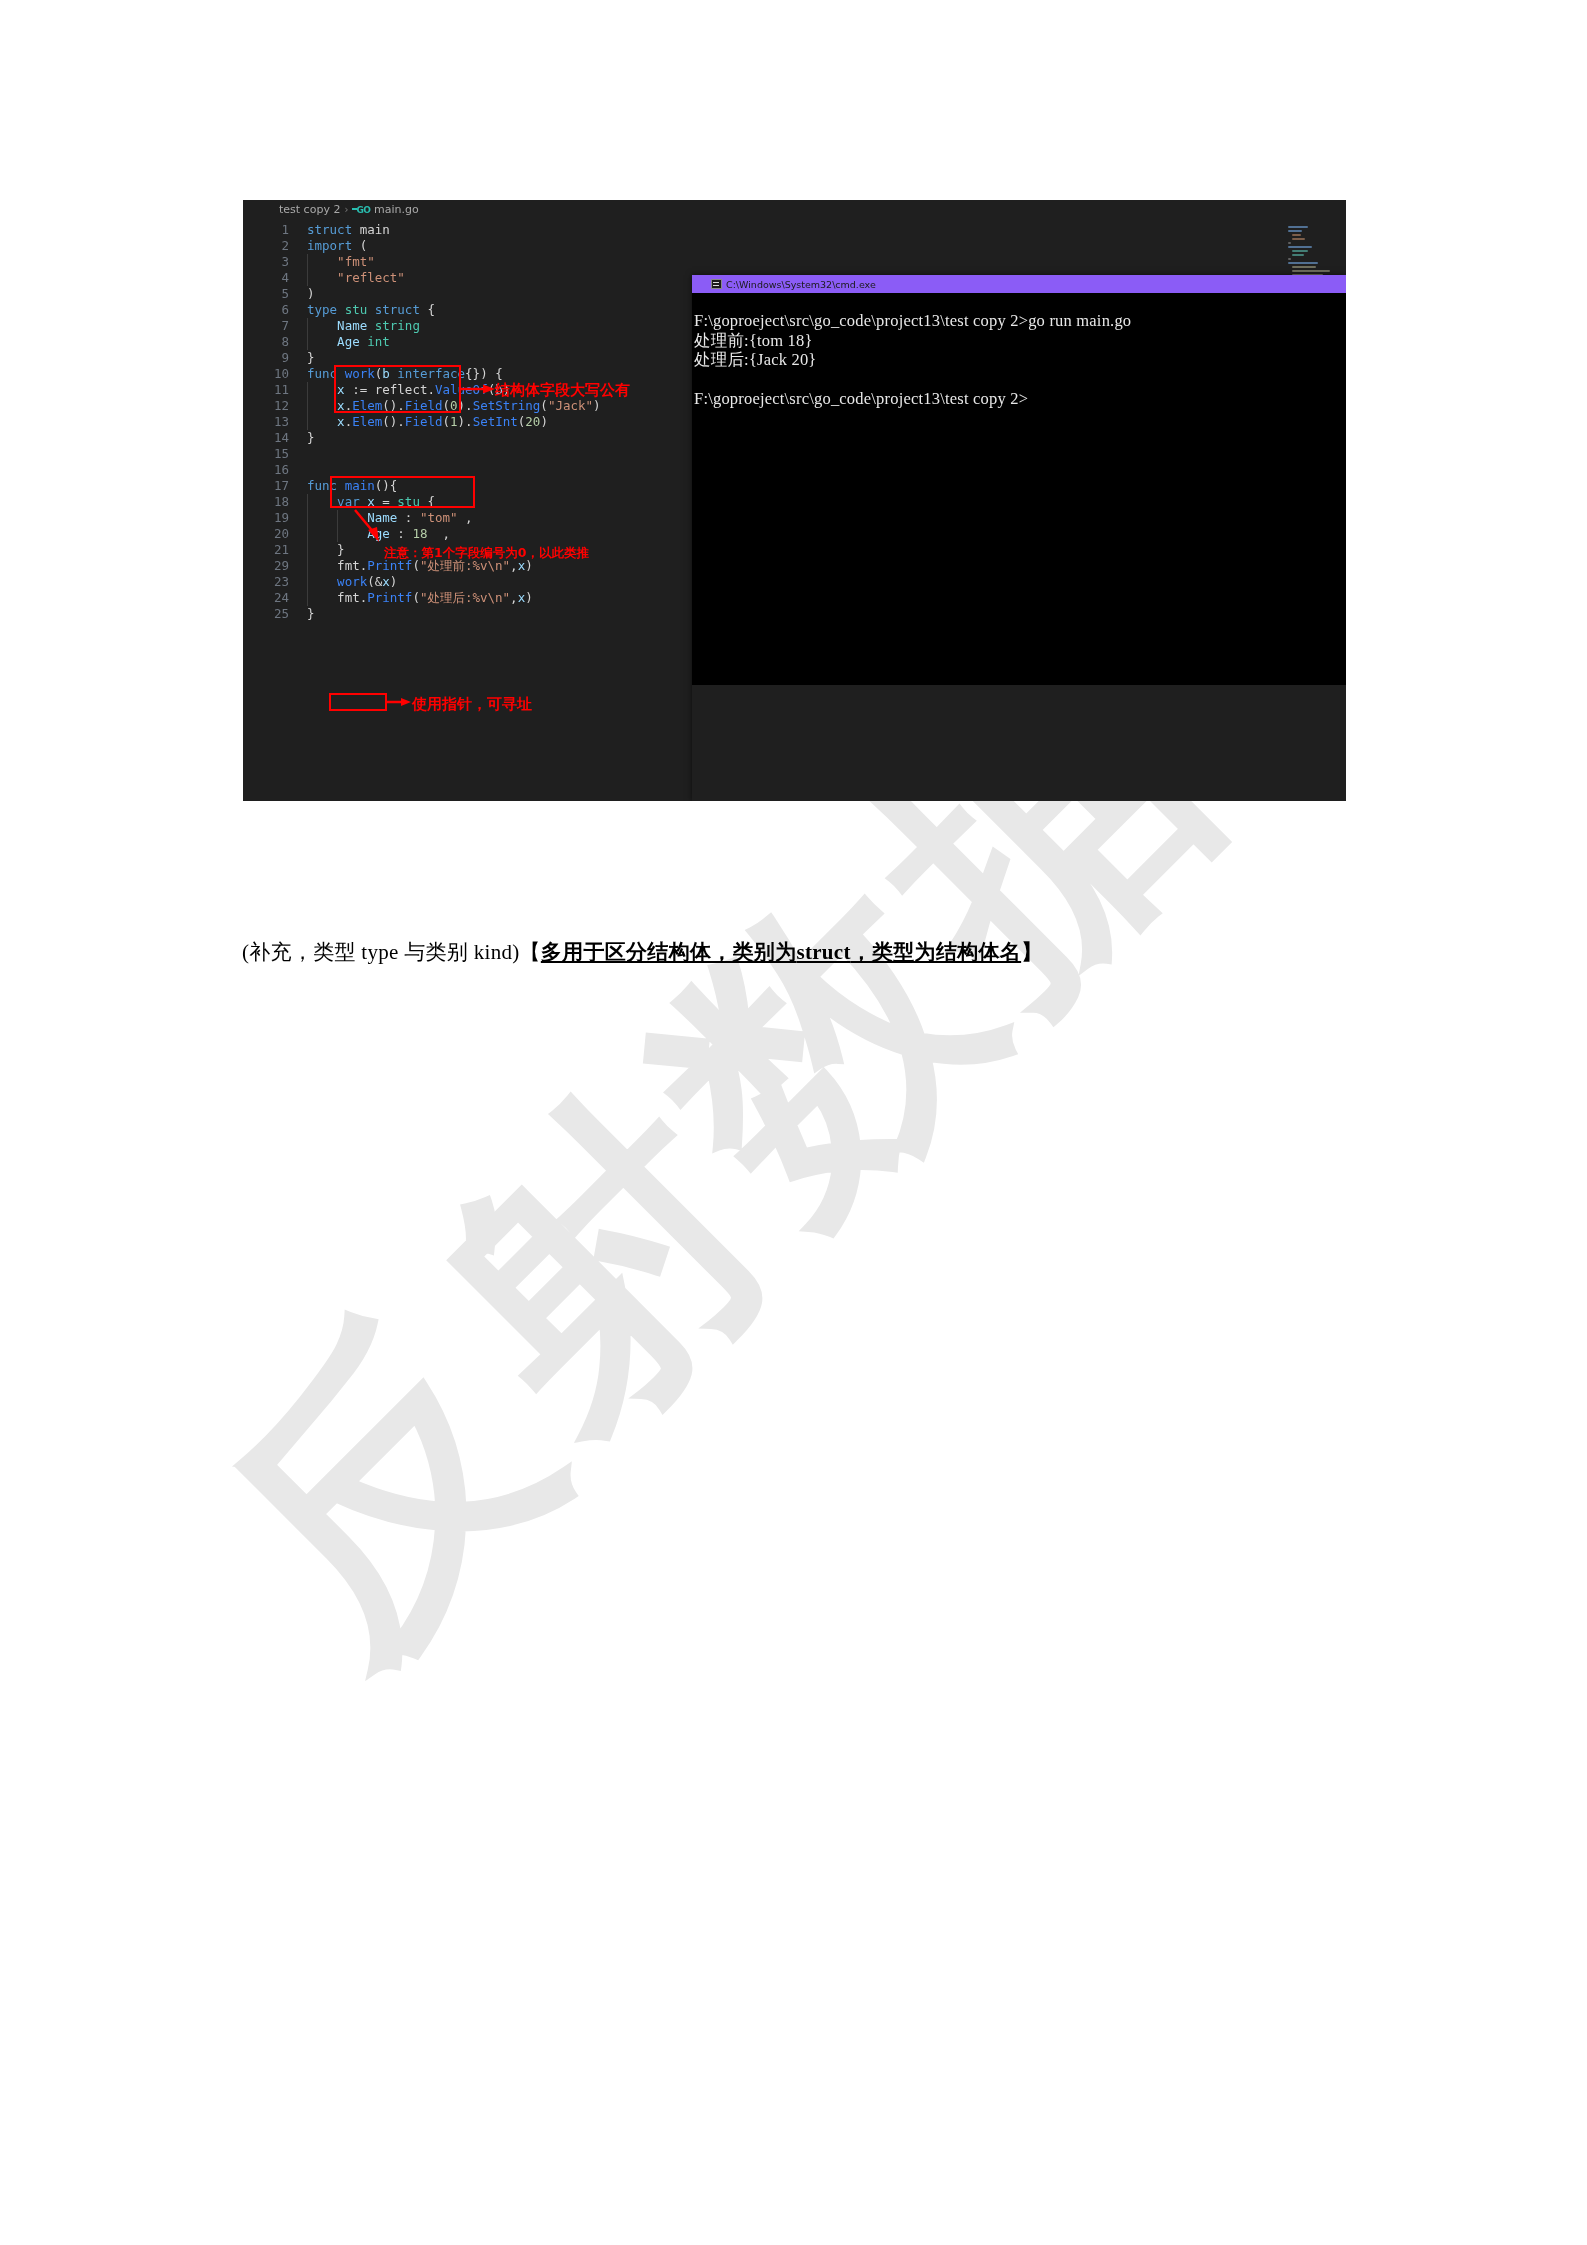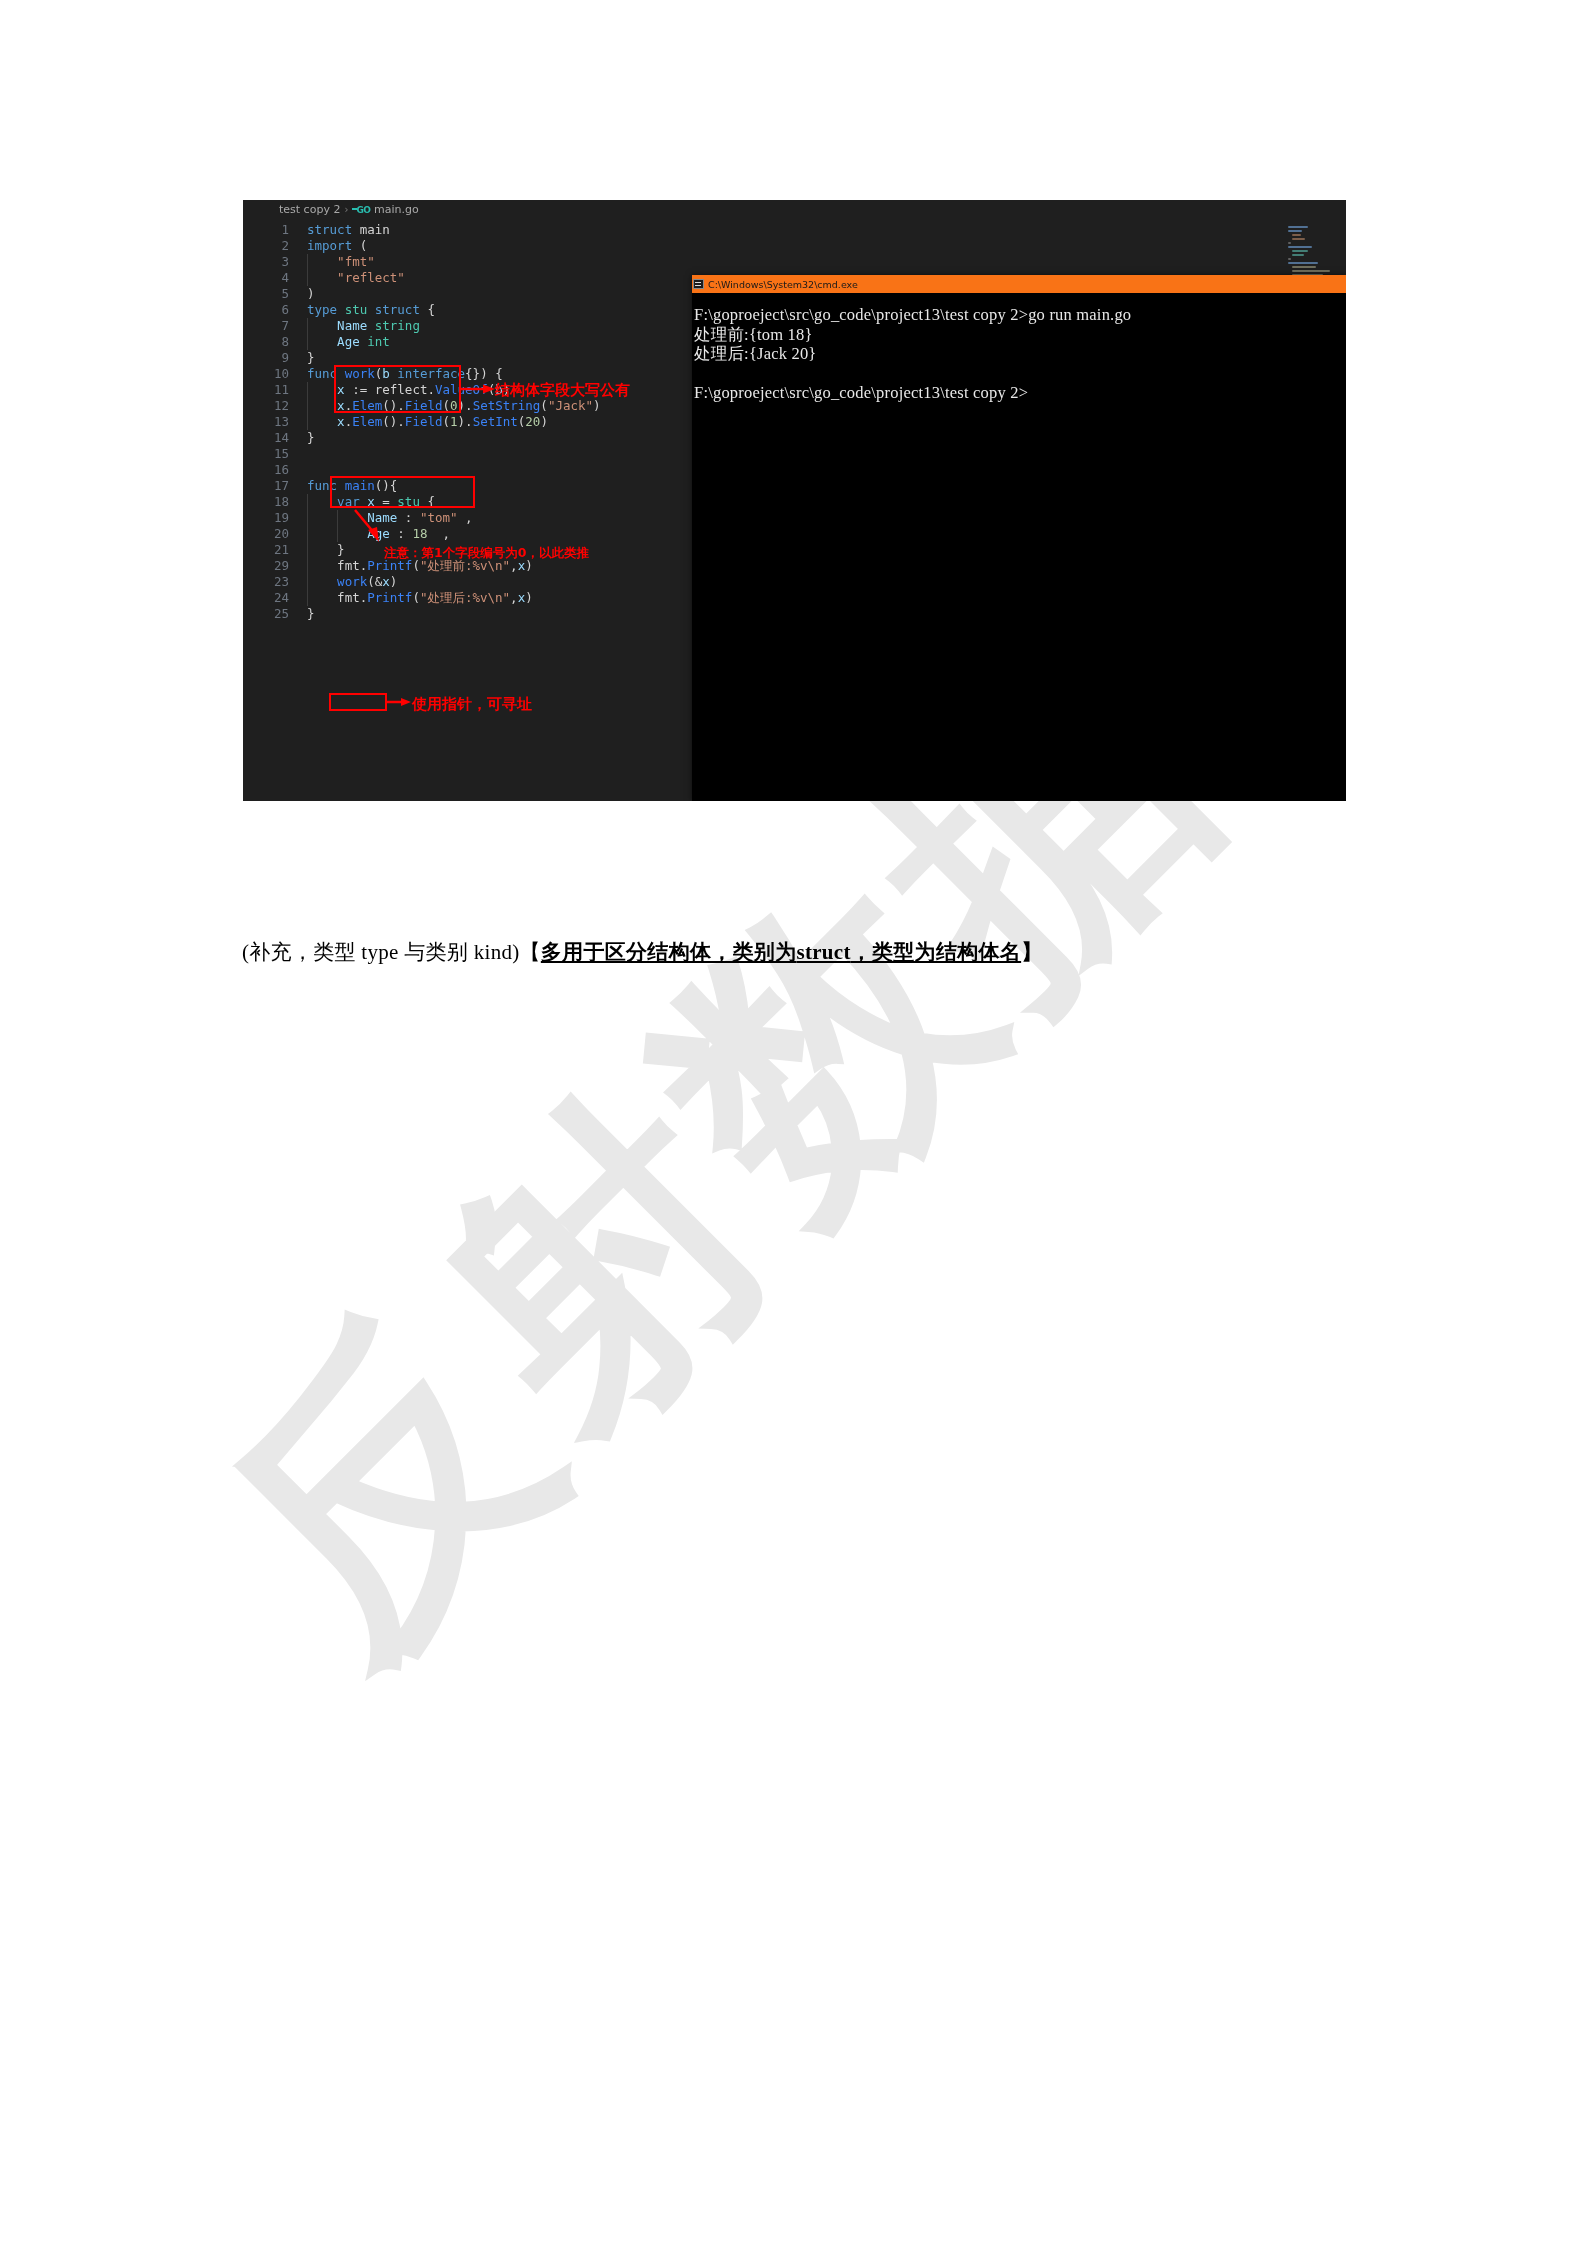--- a/index.html
+++ b/index.html
@@ -184,24 +184,24 @@
     position: absolute;
     left: 449px;
     top: 75px;
     width: 654px;
     height: 526px;
     z-index: 5;
     box-shadow: 0 0 6px rgba(0,0,0,0.6);
   }
   #term-title {
     height: 18px;
-    background: #f97316;
+    background: #8b5cf6;
     display: flex;
     align-items: center;
-    padding-left: 1px;
+    padding-left: 19px;
     font-family: "DejaVu Sans", sans-serif;
     font-size: 9.5px;
     color: #1a1a1a;
     white-space: nowrap;
   }
   #term-icon {
     width: 11px;
     height: 10px;
     background: #1b1b1b;
     border: 1px solid #888;
@@ -214,23 +214,23 @@
     content: "";
     position: absolute;
     left: 1px;
     top: 2px;
     width: 6px;
     height: 1px;
     background: #ddd;
     box-shadow: 0 3px 0 #ddd;
   }
   #term-body {
-    height: 508px;
+    height: 392px;
     background: #000000;
-    padding: 12px 0 0 2px;
+    padding: 18px 0 0 2px;
     box-sizing: border-box;
     font-family: "Liberation Serif", serif;
     font-size: 16.5px;
     line-height: 19.5px;
     color: #e8e8e8;
     white-space: pre;
     letter-spacing: 0.2px;
   }
 
   

